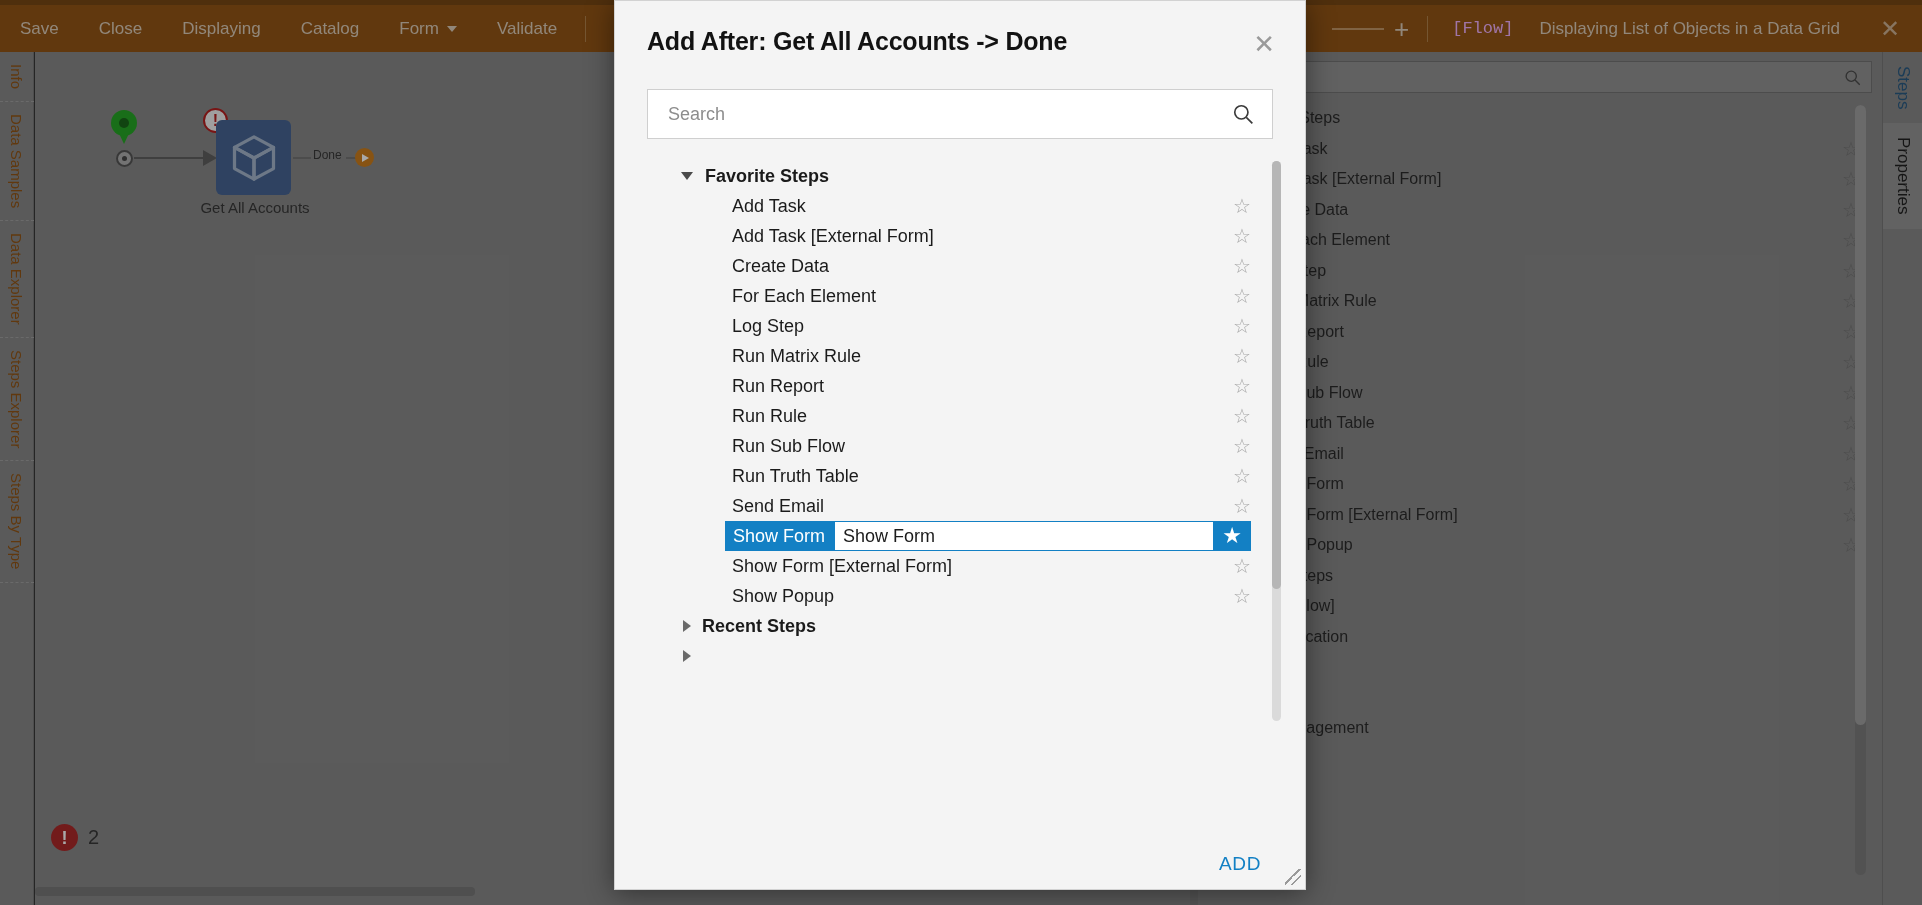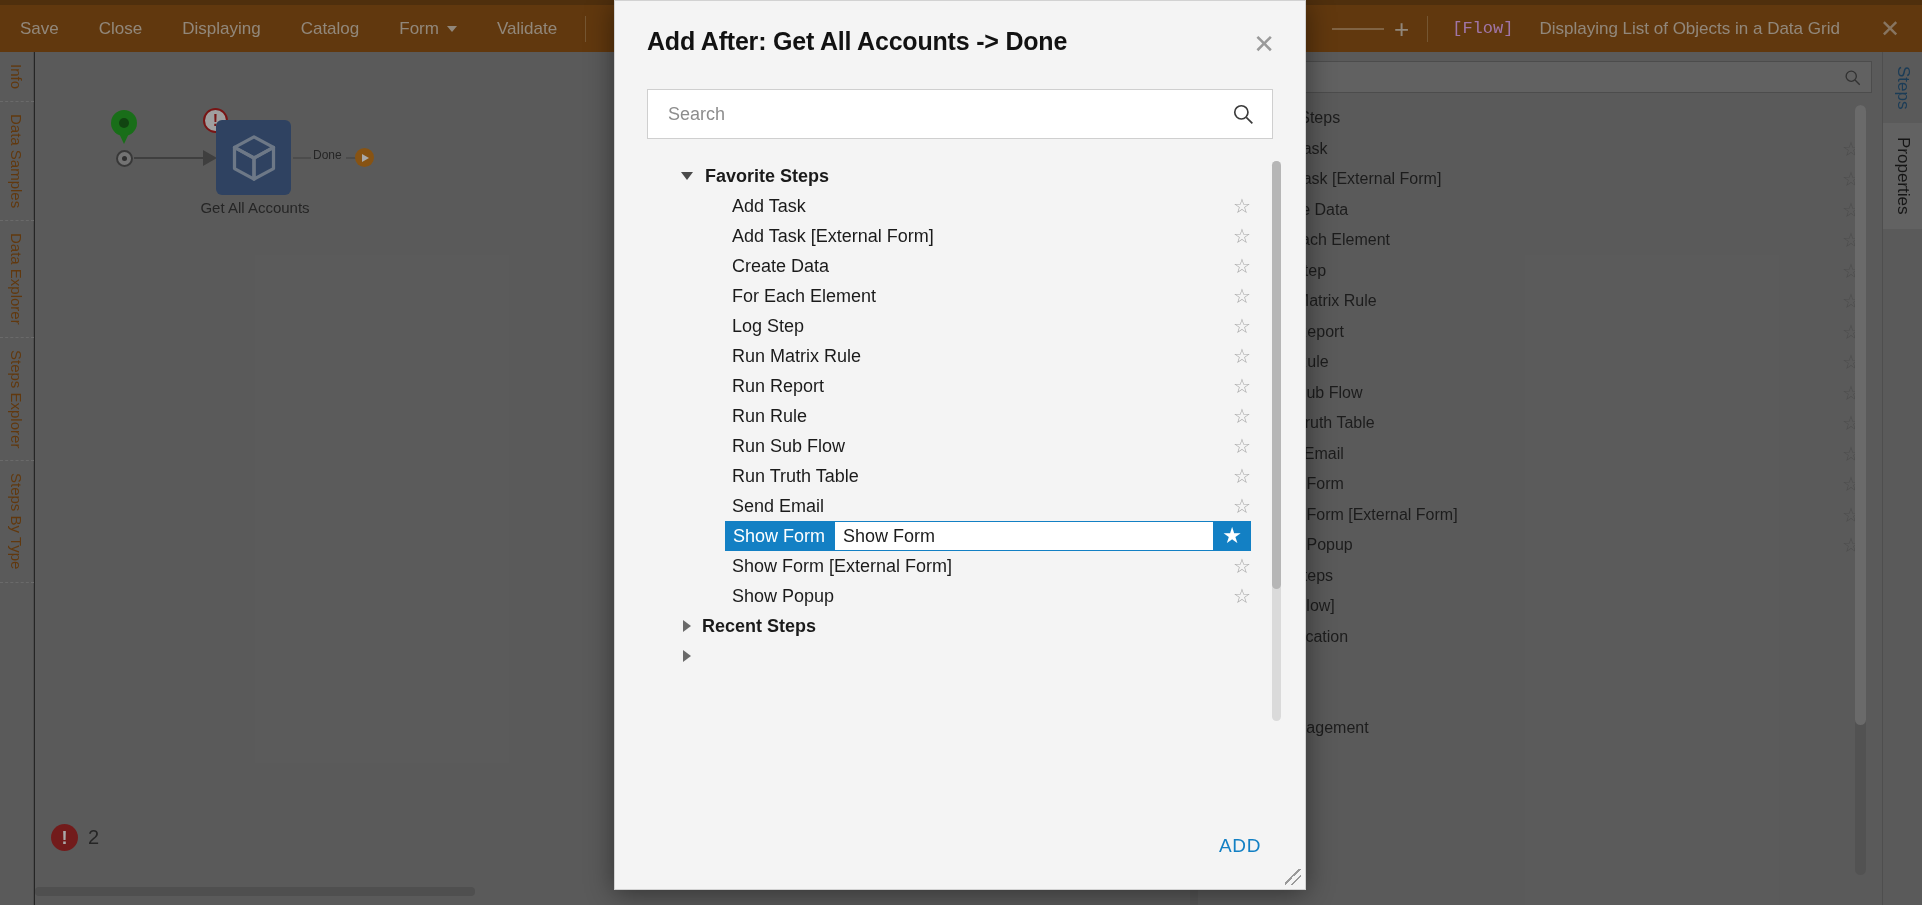--- a/index.html
+++ b/index.html
@@ -391,21 +391,21 @@
     position: absolute; right: 0; top: 0;
     width: 9px; height: 560px;
     background: #dadada; border-radius: 5px;
   }
   .dlg-vthumb {
     position: absolute; right: 0; top: 0;
     width: 9px; height: 428px;
     background: #b6b6b6; border-radius: 5px;
   }
   .dlg-foot {
-    height: 78px; display: flex; align-items: center; justify-content: flex-end;
+    height: 78px; display: flex; align-items: flex-end; justify-content: flex-end;
     padding: 0 36px 8px 0;
     position: relative;
   }
   .add-btn {
     color: #1380c4; font-size: 19px; letter-spacing: .6px;
     cursor: pointer; background: none; border: none;
     font-family: "Liberation Sans", sans-serif;
     padding: 6px 8px;
   }
   .resize-grip {

